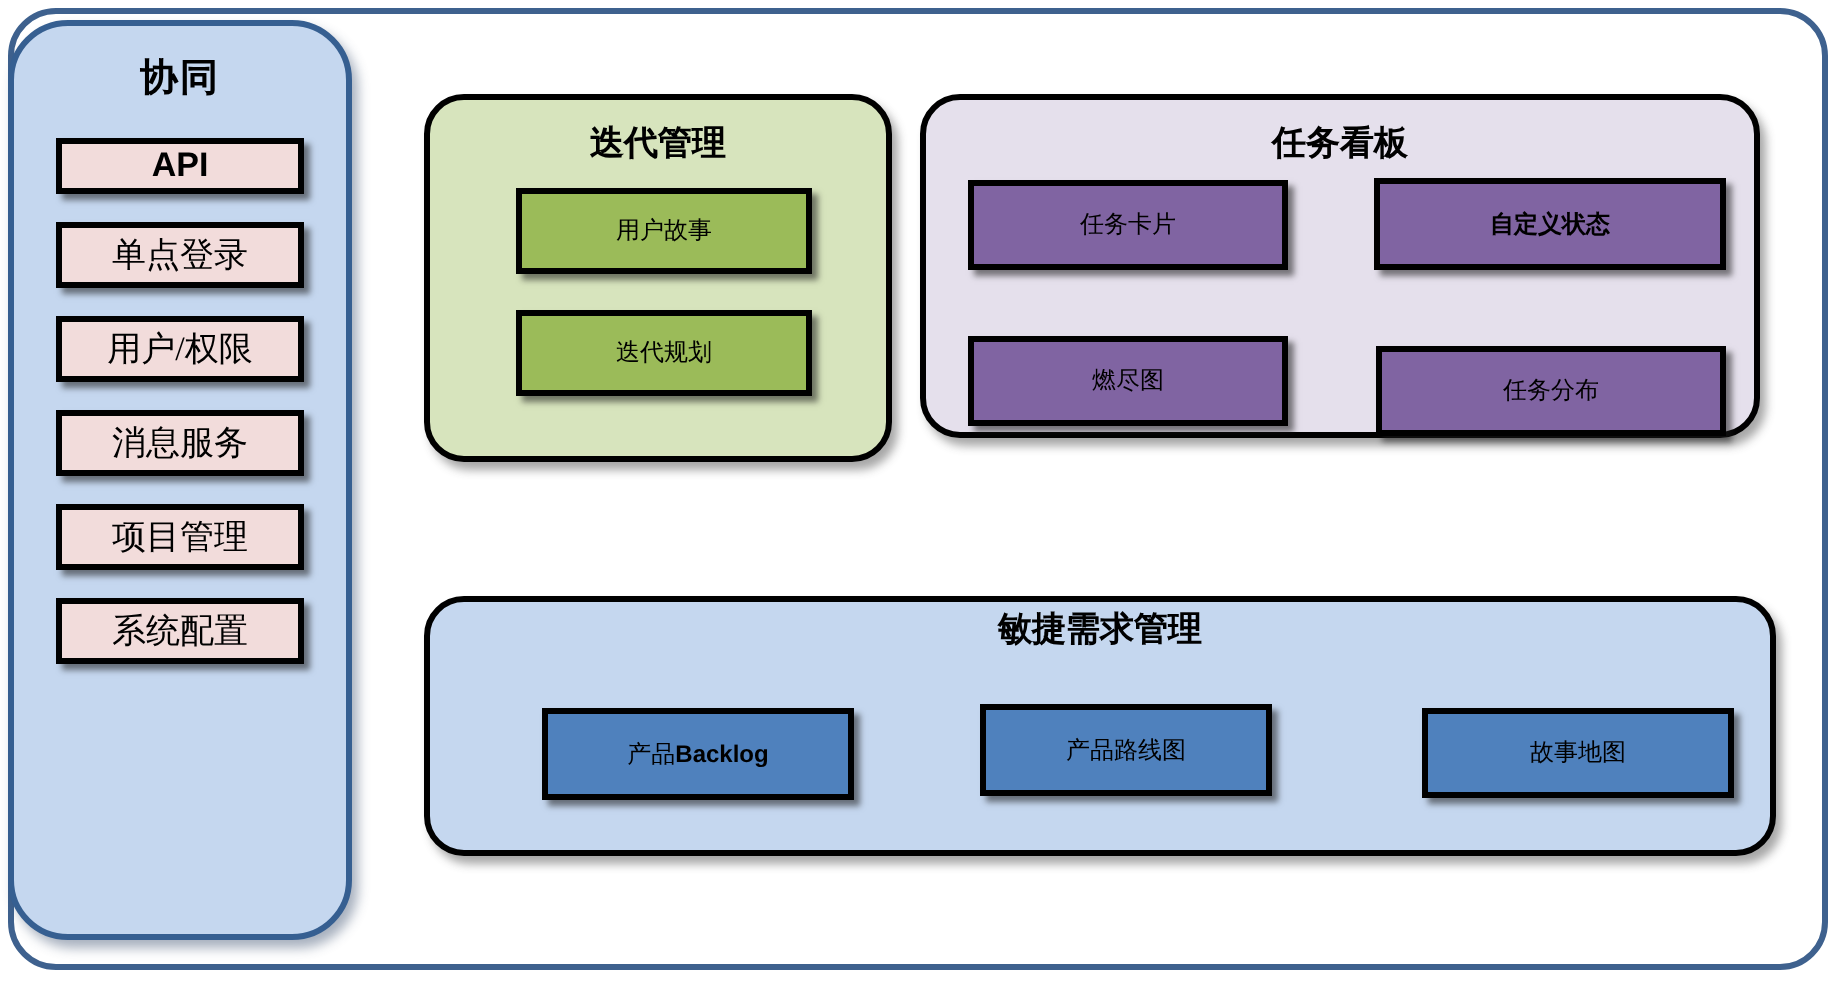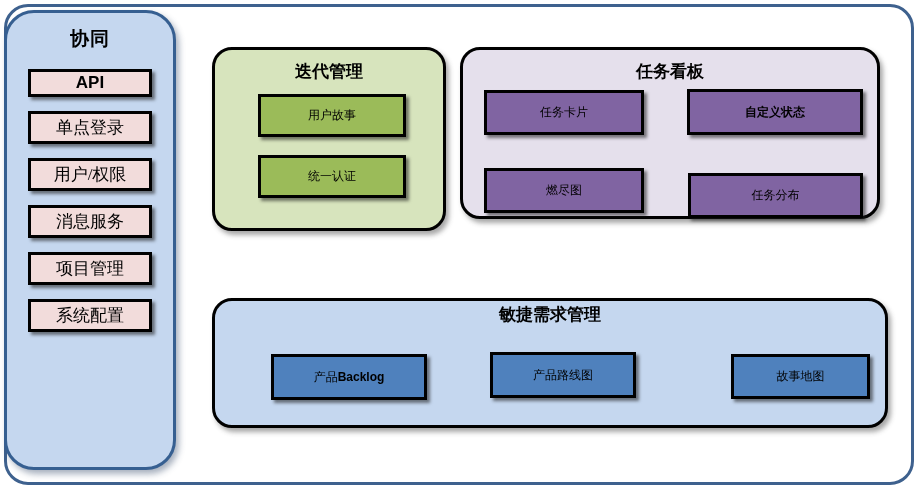--- a/index.html
+++ b/index.html
@@ -78,21 +78,21 @@
   .node-task-distribution { left: 225px; top: 123px; width: 175px; height: 45px; }
 
   .group-requirements {
     left: 212px; top: 298px; width: 676px; height: 130px;
     background: var(--requirements-group-fill, #C5D7EF);
   }
   .group-requirements .group-title { padding-top: 2px; }
   .group-requirements .node { background: var(--requirements-item-fill, #4F81BD); }
   .node-product-backlog { left: 56px;  top: 53px; width: 156px; height: 46px; }
   .node-product-roadmap { left: 275px; top: 51px; width: 146px; height: 46px; }
-  .node-story-map       { left: 496px; top: 53px; width: 139px; height: 45px; margin-left: 20px; }
+  .node-story-map       { left: 496px; top: 53px; width: 156px; height: 45px; }
 
   
   .latin { font-family: "Liberation Sans", sans-serif; font-weight: bold; }
 </style>
 </head>
 <body>
 
 <div class="stage">
   <div class="frame"></div>
 
@@ -106,21 +106,21 @@
       <div class="pill mixed">用户/权限</div>
       <div class="pill mixed">消息服务</div>
       <div class="pill mixed">项目管理</div>
       <div class="pill mixed">系统配置</div>
     </div>
   </aside>
 
   <section class="group group-iteration">
     <div class="group-title">迭代管理</div>
     <div class="node mixed node-user-story">用户故事</div>
-    <div class="node mixed node-iteration-planning">统一认证</div>
+    <div class="node mixed node-iteration-planning">迭代规划</div>
   </section>
 
   <section class="group group-taskboard">
     <div class="group-title">任务看板</div>
     <div class="node mixed node-task-card">任务卡片</div>
     <div class="node mixed node-custom-status">自定义状态</div>
     <div class="node mixed node-burndown-chart">燃尽图</div>
     <div class="node mixed node-task-distribution">任务分布</div>
   </section>
 

